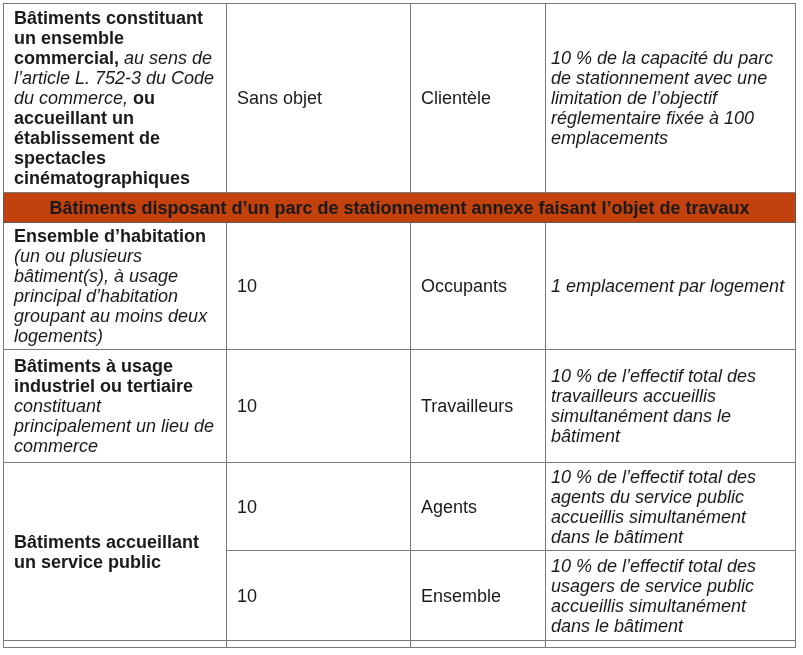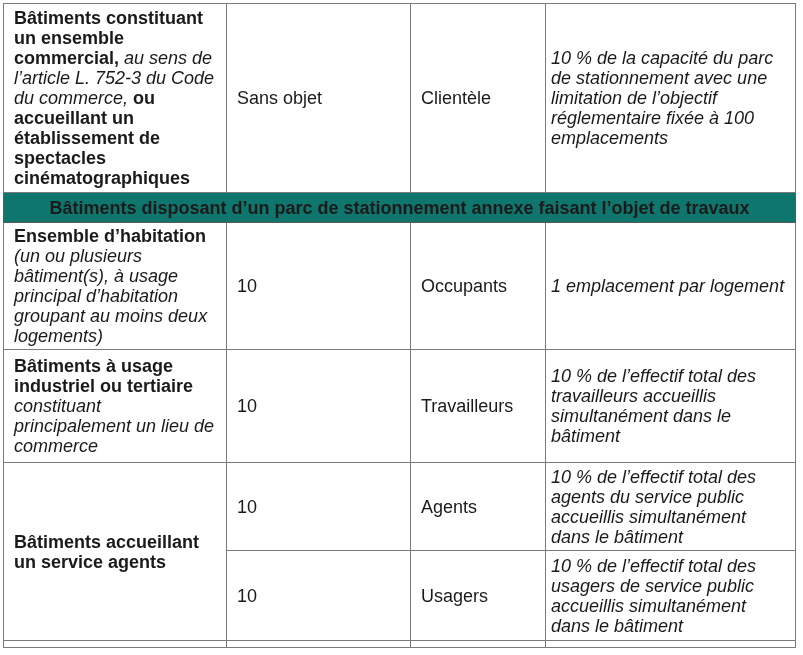--- a/index.html
+++ b/index.html
@@ -16,21 +16,21 @@
     padding: 0 10px;
     vertical-align: middle;
   }
   .c1 { width: 202px; }
   .c2 { width: 163px; text-align: left; }
   .c3 { width: 114px; }
   .c4 { width: 234px; padding-left: 5px !important; font-style: italic; }
   .b { font-weight: bold; }
   .i { font-style: italic; }
   .section td {
-    background: #0f766e;
+    background: #c2410c;
     border: 1.5px solid #5a5a5a;
     text-align: center; font-weight: bold;
     height: 29px;
   }
   .r1 td { height: 188px; }
   .r2 td { height: 126px; }
   .r3 td { height: 112px; }
   .r4a td { height: 87px; }
   .r4b td { height: 89px; }
   .r5 td { height: 6px; }
@@ -61,28 +61,28 @@
   </tr>
   <tr class="r3">
     <td class="c1">
       <span class="b">Bâtiments à usage industriel ou tertiaire</span><span class="i"> constituant principalement un lieu de commerce</span>
     </td>
     <td class="c2">10</td>
     <td class="c3">Travailleurs</td>
     <td class="c4">10 % de l’effectif total des travailleurs accueillis simultanément dans le bâtiment</td>
   </tr>
   <tr class="r4a">
-    <td class="c1 b" rowspan="2">Bâtiments accueillant un service agents</td>
+    <td class="c1 b" rowspan="2">Bâtiments accueillant un service public</td>
     <td class="c2">10</td>
     <td class="c3">Agents</td>
     <td class="c4">10 % de l’effectif total des agents du service public accueillis simultanément dans le bâtiment</td>
   </tr>
   <tr class="r4b">
     <td class="c2">10</td>
-    <td class="c3">Usagers</td>
+    <td class="c3">Ensemble</td>
     <td class="c4">10 % de l’effectif total des usagers de service public accueillis simultanément dans le bâtiment</td>
   </tr>
   <tr class="r5">
     <td class="c1"></td>
     <td class="c2"></td>
     <td class="c3"></td>
     <td class="c4"></td>
   </tr>
 </tbody>
   </table>

